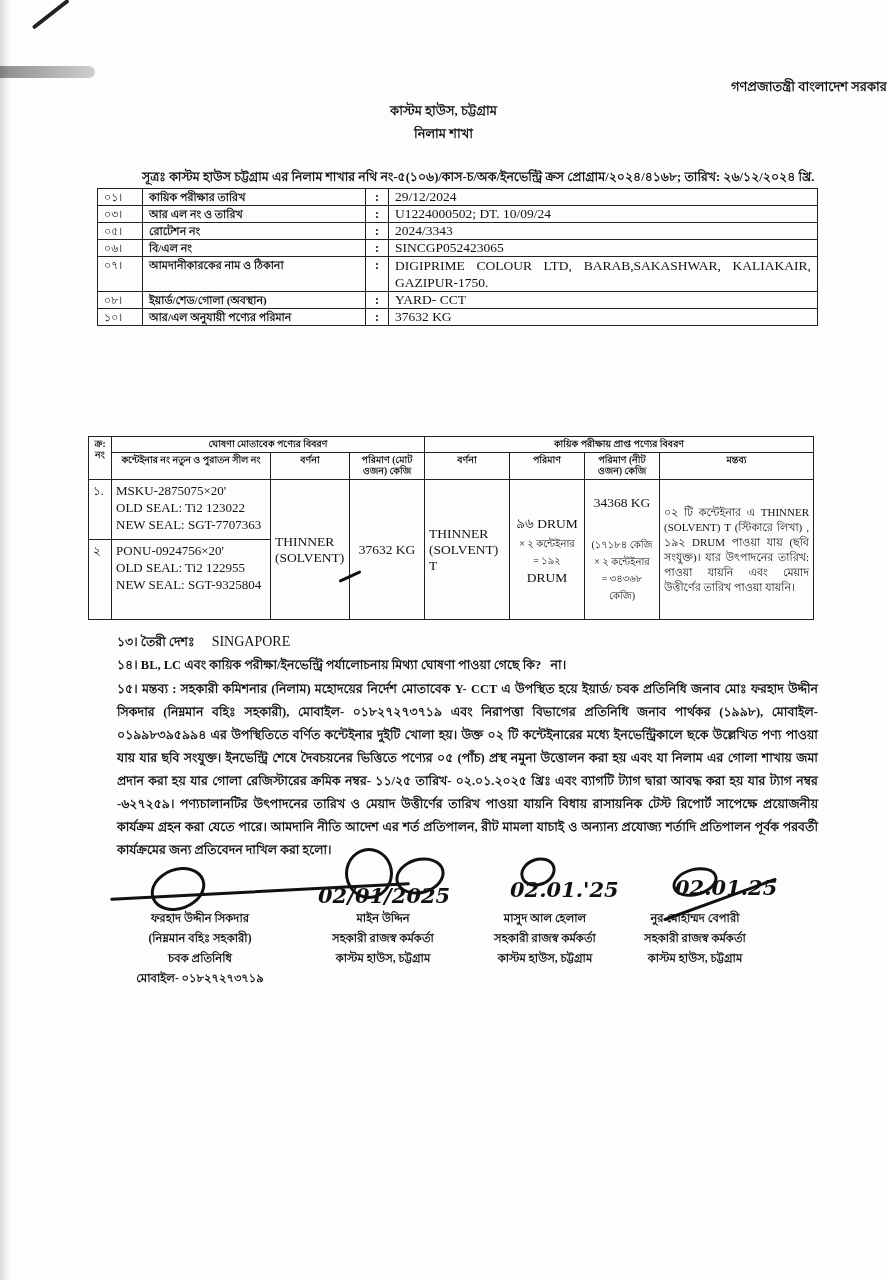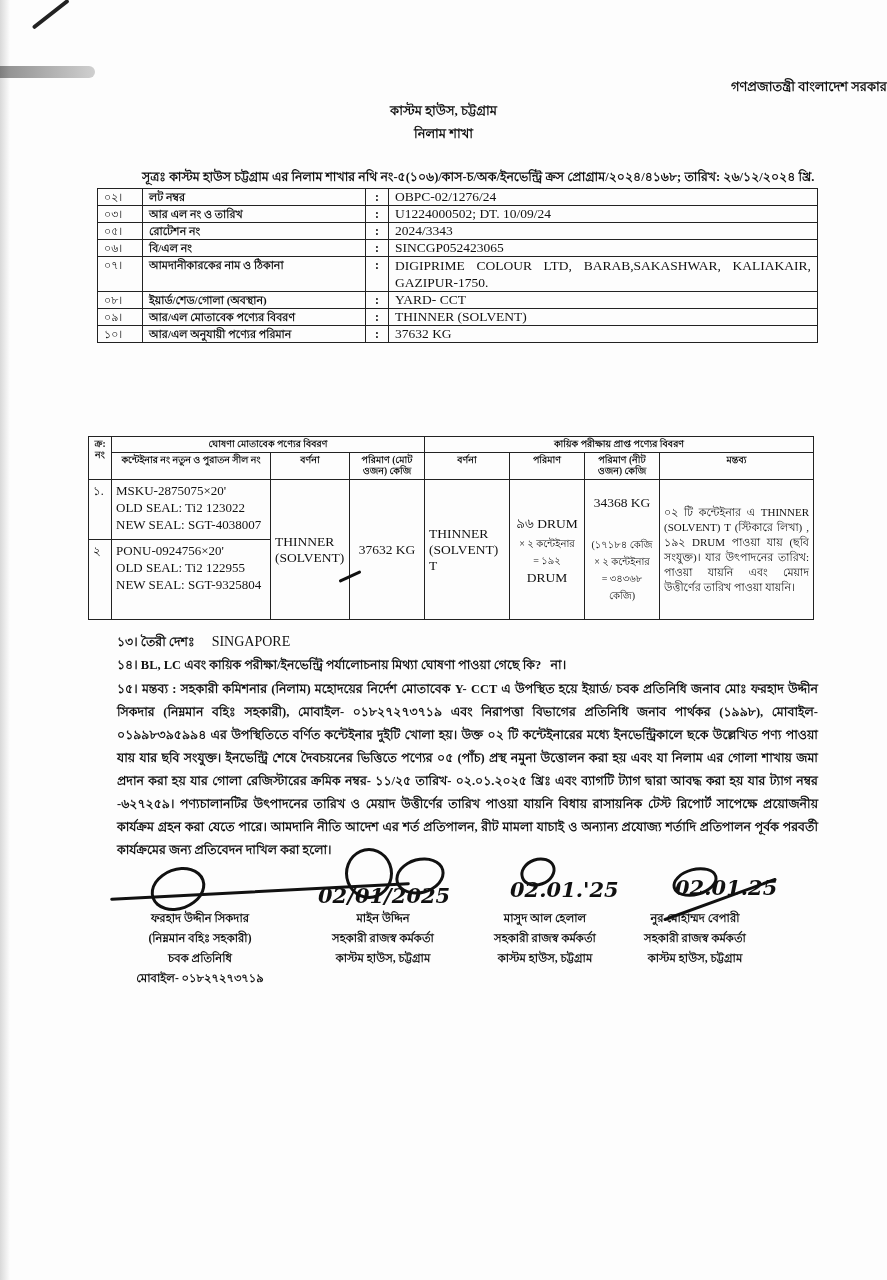--- a/index.html
+++ b/index.html
@@ -70,24 +70,24 @@
   <div class="head h3">নিলাম শাখা</div>
 
   <div class="ref">
     <span class="lbl">সূত্রঃ</span>
     <span>কাস্টম হাউস চট্টগ্রাম এর নিলাম শাখার নথি নং-৫(১০৬)/কাস-চ/অক/ইনভেন্ট্রি ক্রস প্রোগ্রাম/২০২৪/৪১৬৮; তারিখ: ২৬/১২/২০২৪ খ্রি.</span>
   </div>
 
   <table class="info">
     <tbody id="info-body">
         <tr>
-          <td class="no">০২।</td>
-          <td class="lab">লট নম্বর</td>
-          <td class="col">:</td>
-          <td class="val">OBPC-02/1276/24</td>
+          <td class="no">০১।</td>
+          <td class="lab">কায়িক পরীক্ষার তারিখ</td>
+          <td class="col">:</td>
+          <td class="val">29/12/2024</td>
         </tr>
         <tr>
           <td class="no">০৩।</td>
           <td class="lab">আর এল নং ও তারিখ</td>
           <td class="col">:</td>
           <td class="val">U1224000502; DT. 10/09/24</td>
         </tr>
         <tr>
           <td class="no">০৫।</td>
           <td class="lab">রোটেশন নং</td>
@@ -104,26 +104,20 @@
           <td class="no">০৭।</td>
           <td class="lab">আমদানীকারকের নাম ও ঠিকানা</td>
           <td class="col">:</td>
           <td class="val just">DIGIPRIME COLOUR LTD, BARAB,SAKASHWAR, KALIAKAIR, GAZIPUR-1750.</td>
         </tr>
         <tr>
           <td class="no">০৮।</td>
           <td class="lab">ইয়ার্ড/শেড/গোলা (অবস্থান)</td>
           <td class="col">:</td>
           <td class="val">YARD- CCT</td>
-        </tr>
-        <tr>
-          <td class="no">০৯।</td>
-          <td class="lab">আর/এল মোতাবেক পণ্যের বিবরণ</td>
-          <td class="col">:</td>
-          <td class="val">THINNER (SOLVENT)</td>
         </tr>
         <tr>
           <td class="no">১০।</td>
           <td class="lab">আর/এল অনুযায়ী পণ্যের পরিমান</td>
           <td class="col">:</td>
           <td class="val">37632 KG</td>
         </tr>
       </tbody>
   </table>
 
@@ -144,21 +138,21 @@
         <th style="width:66px">পরিমাণ (নীট ওজন) কেজি</th>
         <th>মন্তব্য</th>
       </tr>
     </thead>
     <tbody>
       <tr style="height:60px">
         <td>১.</td>
         <td class="cont">
           <div>MSKU-2875075×20'</div>
           <div>OLD SEAL: Ti2 123022</div>
-          <div>NEW SEAL: SGT-4038007</div>
+          <div>NEW SEAL: SGT-7707363</div>
         </td>
         <td rowspan="2" class="mid">THINNER (SOLVENT)</td>
         <td rowspan="2" class="ctr">37632 KG</td>
         <td rowspan="2" class="mid">THINNER (SOLVENT) T</td>
         <td rowspan="2" class="ctr">
           <div>৯৬ DRUM</div>
           <div class="small">× ২ কন্টেইনার</div>
           <div class="small">= ১৯২</div>
           <div>DRUM</div>
         </td>

